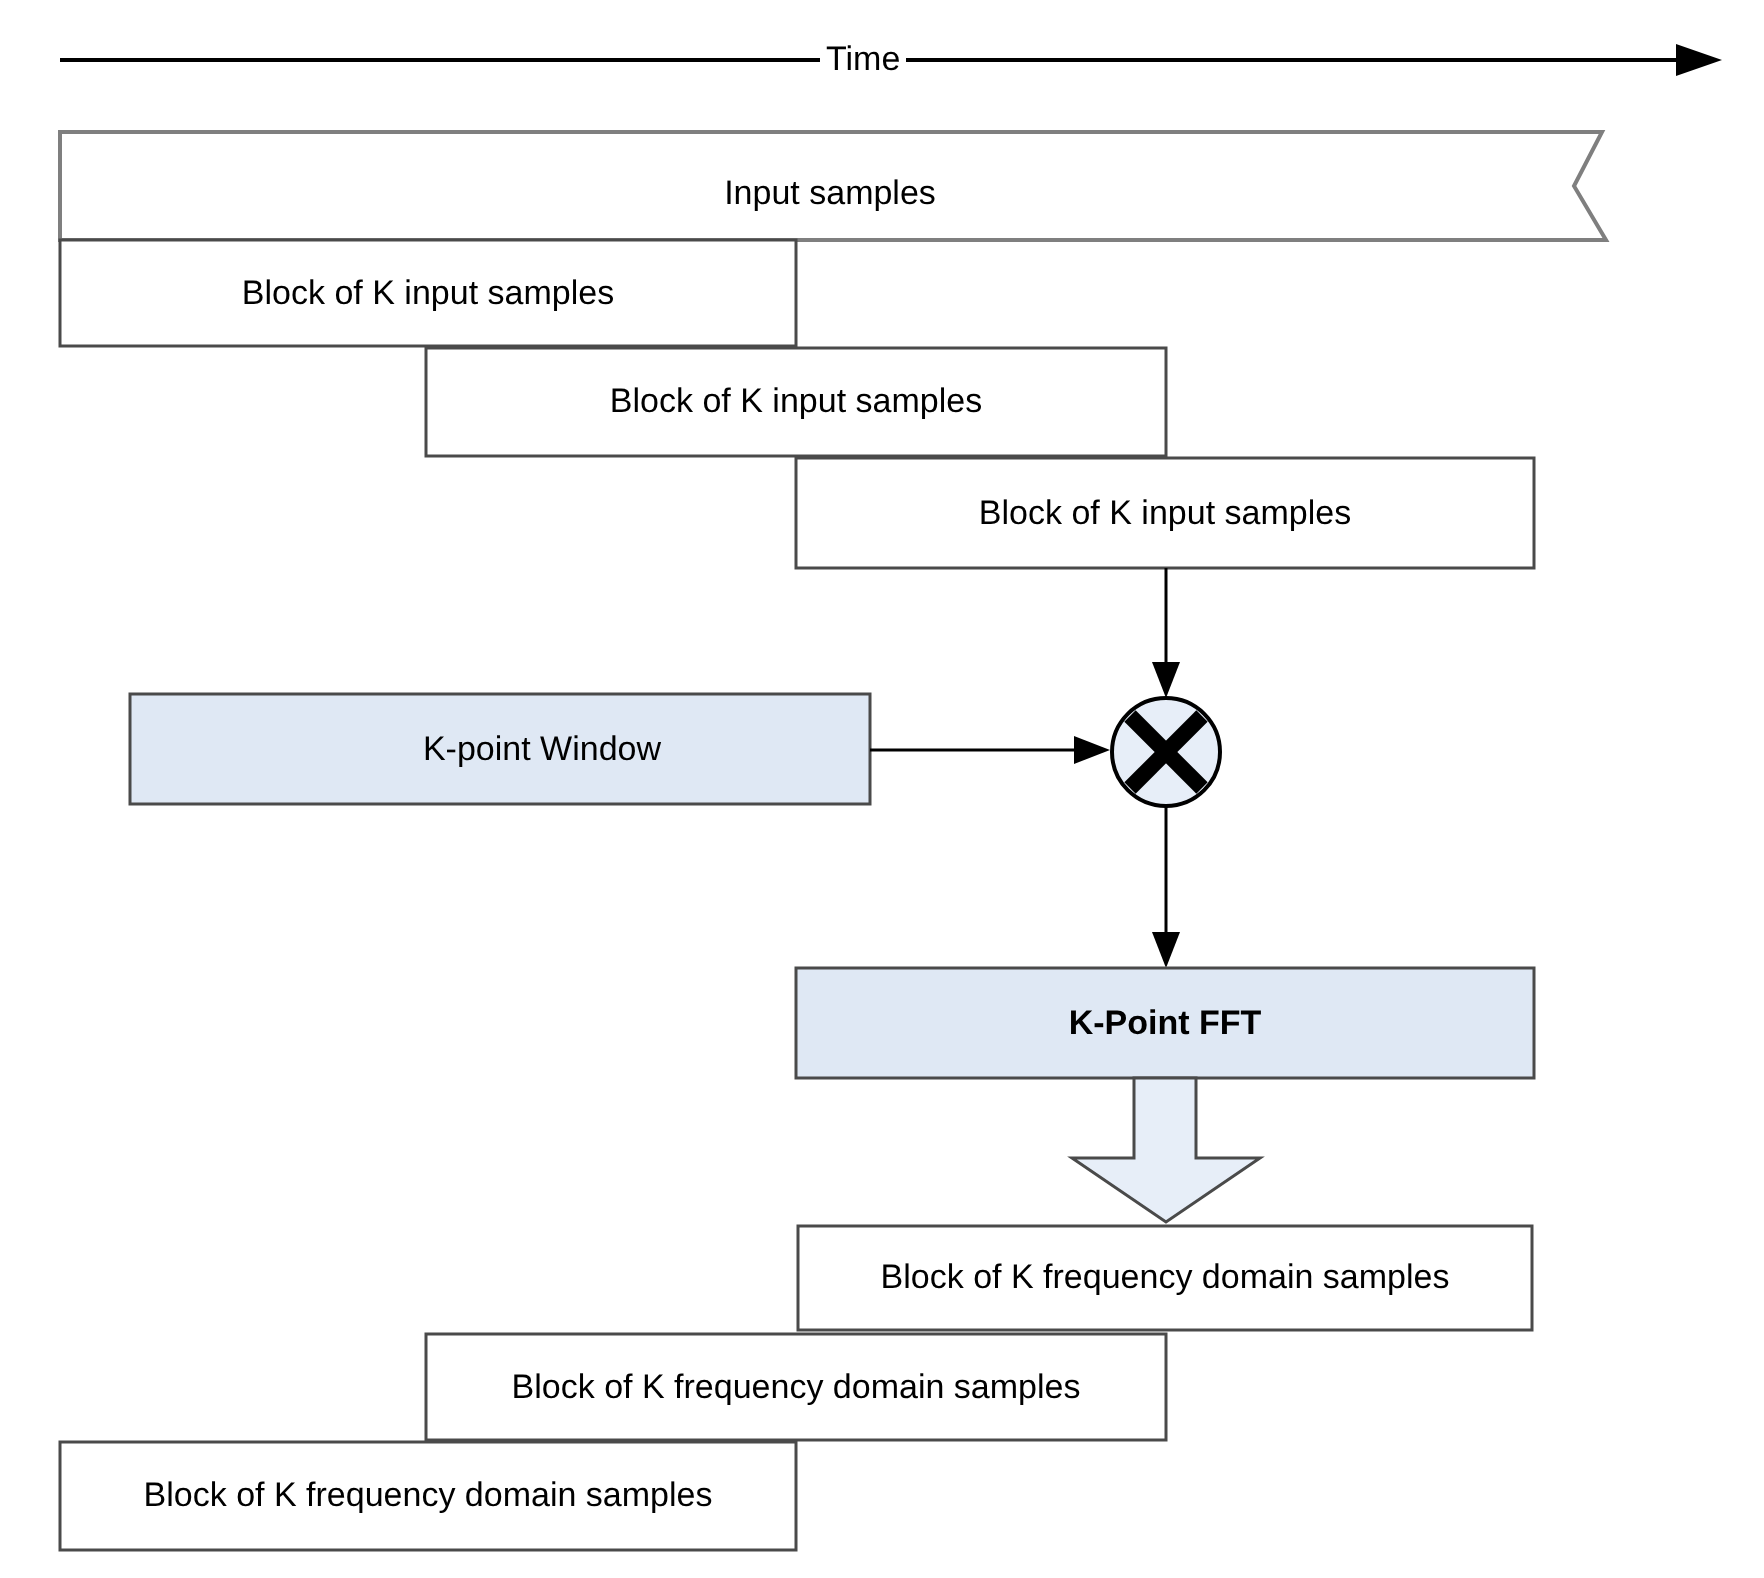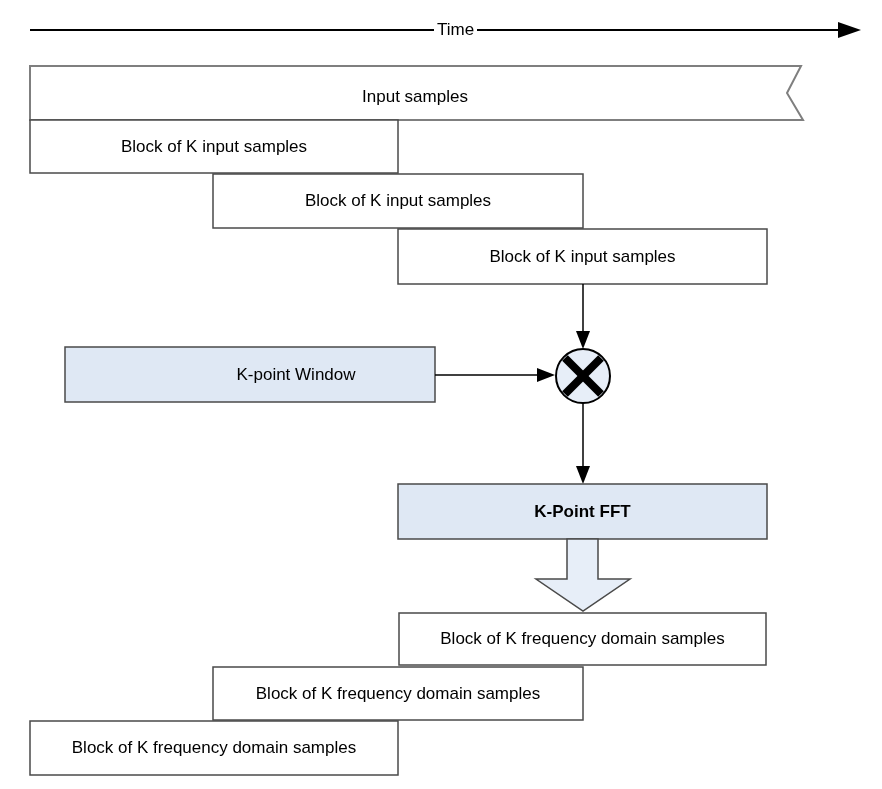--- a/index.html
+++ b/index.html
@@ -25,21 +25,21 @@
     display: flex;
     align-items: center;
     justify-content: center;
     font-size: 17px;
     color: #000000;
     white-space: nowrap;
     pointer-events: none;
   }
   .time-lbl {
     position: absolute;
-    left: 434px;
+    left: 410px;
     top: 20px;
     height: 19px;
     padding: 0 3px;
     background: #ffffff;
     display: flex;
     align-items: center;
     font-size: 17px;
     color: #000000;
   }
 </style>
@@ -84,21 +84,21 @@
   </svg>
 
   <div class="time-lbl">Time</div>
 
   <div class="lbl" style="left:30px; top:66px; width:770px; height:62px;">Input samples</div>
 
   <div class="lbl" style="left:30px; top:120px; width:368px; height:53px;">Block of K input samples</div>
   <div class="lbl" style="left:213px; top:174px; width:370px; height:54px;">Block of K input samples</div>
   <div class="lbl" style="left:398px; top:229px; width:369px; height:55px;">Block of K input samples</div>
 
-  <div class="lbl" style="left:79px; top:347px; width:410px; height:55px;padding-left:12px;">K-point Window</div>
+  <div class="lbl" style="left:54px; top:347px; width:410px; height:55px;padding-left:12px;">K-point Window</div>
 
   <div class="lbl" style="left:398px; top:484px; width:369px; height:55px;font-weight:bold;">K-Point FFT</div>
 
   <div class="lbl" style="left:399px; top:613px; width:367px; height:52px;">Block of K frequency domain samples</div>
   <div class="lbl" style="left:213px; top:667px; width:370px; height:53px;">Block of K frequency domain samples</div>
   <div class="lbl" style="left:30px; top:721px; width:368px; height:54px;">Block of K frequency domain samples</div>
 
 </div>
 
 </body></html>

